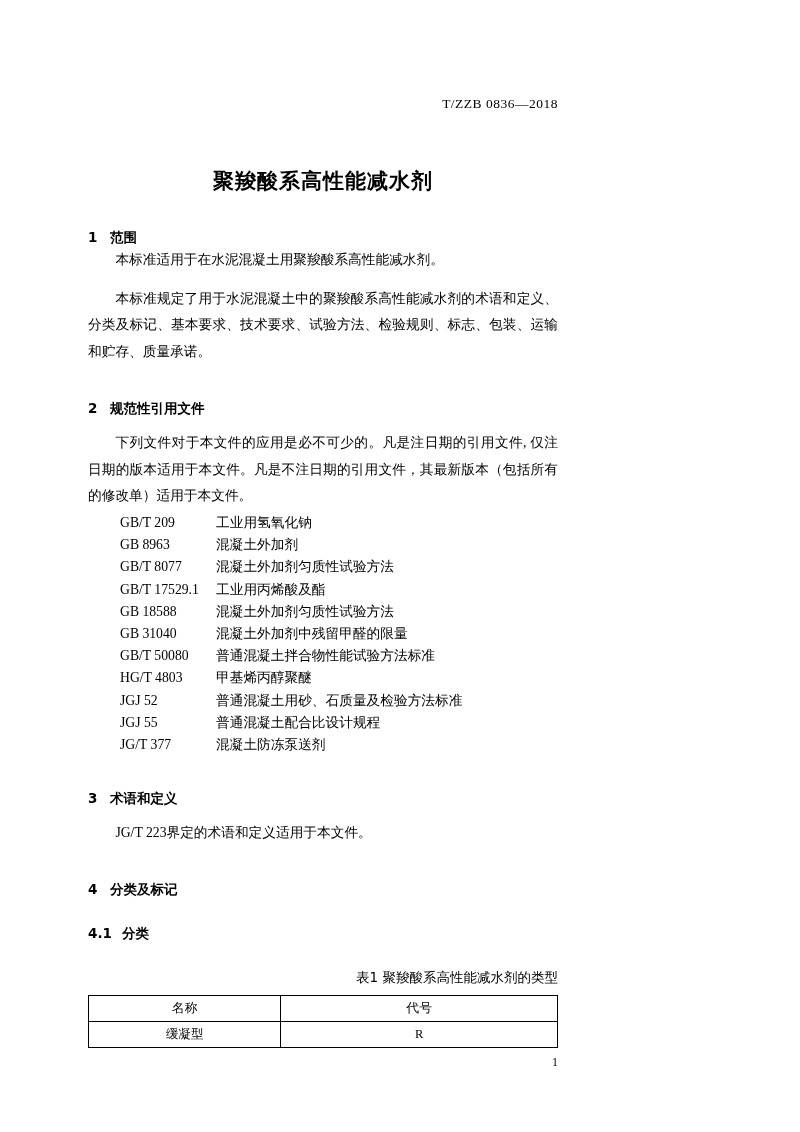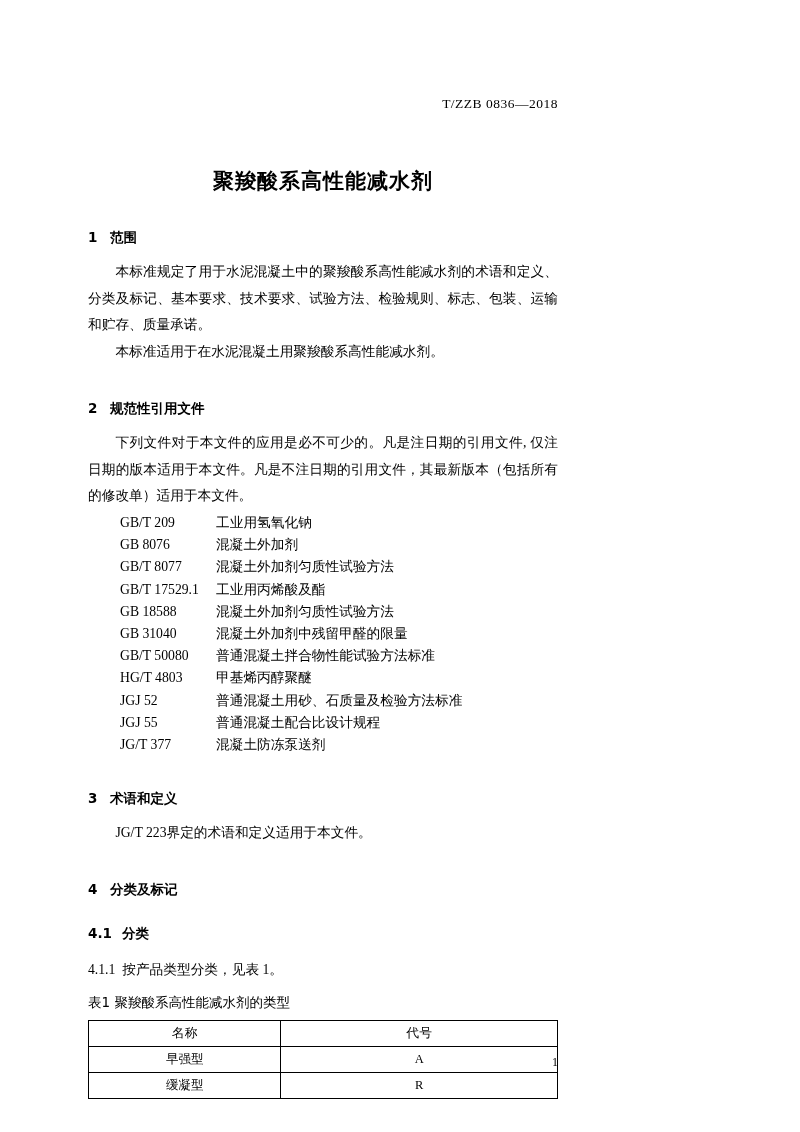--- a/index.html
+++ b/index.html
@@ -80,23 +80,23 @@
     font-size: 13.7px;
     line-height: 1.62;
     padding-left: 32px;
     white-space: nowrap;
   }
   .ref-code {
     display: inline-block;
     min-width: 96px;
   }
   .table-caption {
-    text-align: left;
-    font-size: 13.5px;
-    margin-top: 10px;
+    text-align: right;
+    font-size: 13.5px;
+    margin-top: 26px;
     margin-bottom: 8px;
     font-family: "DejaVu Sans", "Liberation Sans", sans-serif;
   }
   table.type-table {
     border-collapse: collapse;
     width: 100%;
     font-size: 12.5px;
   }
   table.type-table td, table.type-table th {
     border: 1px solid #000000;
@@ -129,34 +129,34 @@
 
   <div class="header">
     <span>T/ZZB 0836—2018</span>
   </div>
 
   <div class="doc-title">聚羧酸系高性能减水剂</div>
 
   <div class="clause-h1">
     <span class="num">1</span><span>范围</span>
   </div>
+  <div class="para tight">本标准适用于在水泥混凝土用聚羧酸系高性能减水剂。</div>
   <div class="para">本标准规定了用于水泥混凝土中的聚羧酸系高性能减水剂的术语和定义、分类及标记、基本要求、技术要求、试验方法、检验规则、标志、包装、运输和贮存、质量承诺。</div>
-  <div class="para tight">本标准适用于在水泥混凝土用聚羧酸系高性能减水剂。</div>
 
   <div class="clause-h1">
     <span class="num">2</span><span>规范性引用文件</span>
   </div>
   <div class="para">下列文件对于本文件的应用是必不可少的。凡是注日期的引用文件, 仅注日期的版本适用于本文件。凡是不注日期的引用文件，其最新版本（包括所有的修改单）适用于本文件。</div>
 
   <div class="ref-list">
     <div class="ref-item">
       <span class="ref-code">GB/T 209</span><span>工业用氢氧化钠</span>
     </div>
     <div class="ref-item">
-      <span class="ref-code">GB 8076</span><span>混凝土外加剂</span>
+      <span class="ref-code">GB 8963</span><span>混凝土外加剂</span>
     </div>
     <div class="ref-item">
       <span class="ref-code">GB/T 8077</span><span>混凝土外加剂匀质性试验方法</span>
     </div>
     <div class="ref-item">
       <span class="ref-code">GB/T 17529.1</span><span>工业用丙烯酸及酯</span>
     </div>
     <div class="ref-item">
       <span class="ref-code">GB 18588</span><span>混凝土外加剂匀质性试验方法</span>
     </div>
@@ -186,39 +186,32 @@
   <div class="para">JG/T 223界定的术语和定义适用于本文件。</div>
 
   <div class="clause-h1">
     <span class="num">4</span><span>分类及标记</span>
   </div>
 
   <div class="clause-h2">
     <span class="num">4.1</span><span>分类</span>
   </div>
 
-  <div class="para-noindent">
-    <span>4.1.1</span>&nbsp;&nbsp;<span>按产品类型分类，见表 1。</span>
-  </div>
 
   <div class="table-caption">表1  聚羧酸系高性能减水剂的类型</div>
 
   <table class="type-table">
     <thead>
       <tr>
         <th class="col-name">名称</th>
         <th class="col-code">代号</th>
       </tr>
     </thead>
     <tbody>
       <tr>
-        <td>早强型</td>
-        <td class="code">A</td>
-      </tr>
-      <tr>
         <td>缓凝型</td>
         <td class="code">R</td>
       </tr>
     </tbody>
   </table>
 
   <div class="page-number">1</div>
 
 </div>
 

